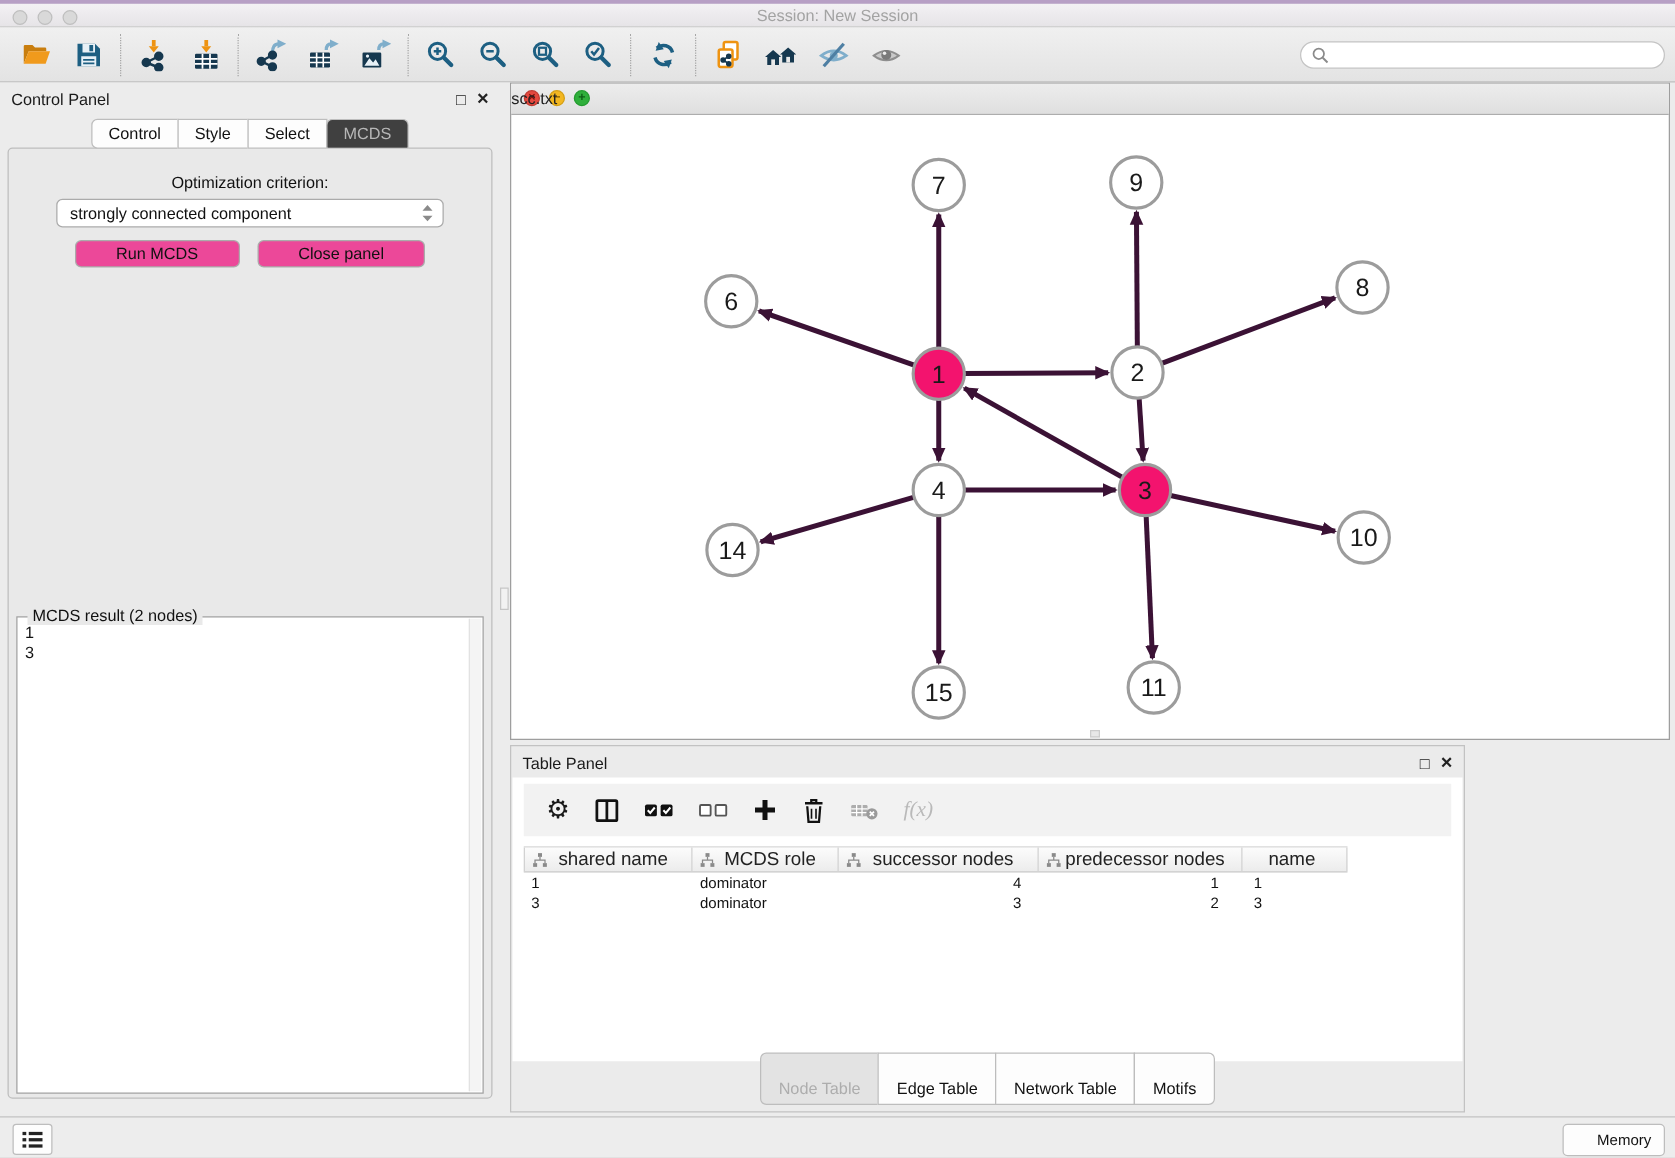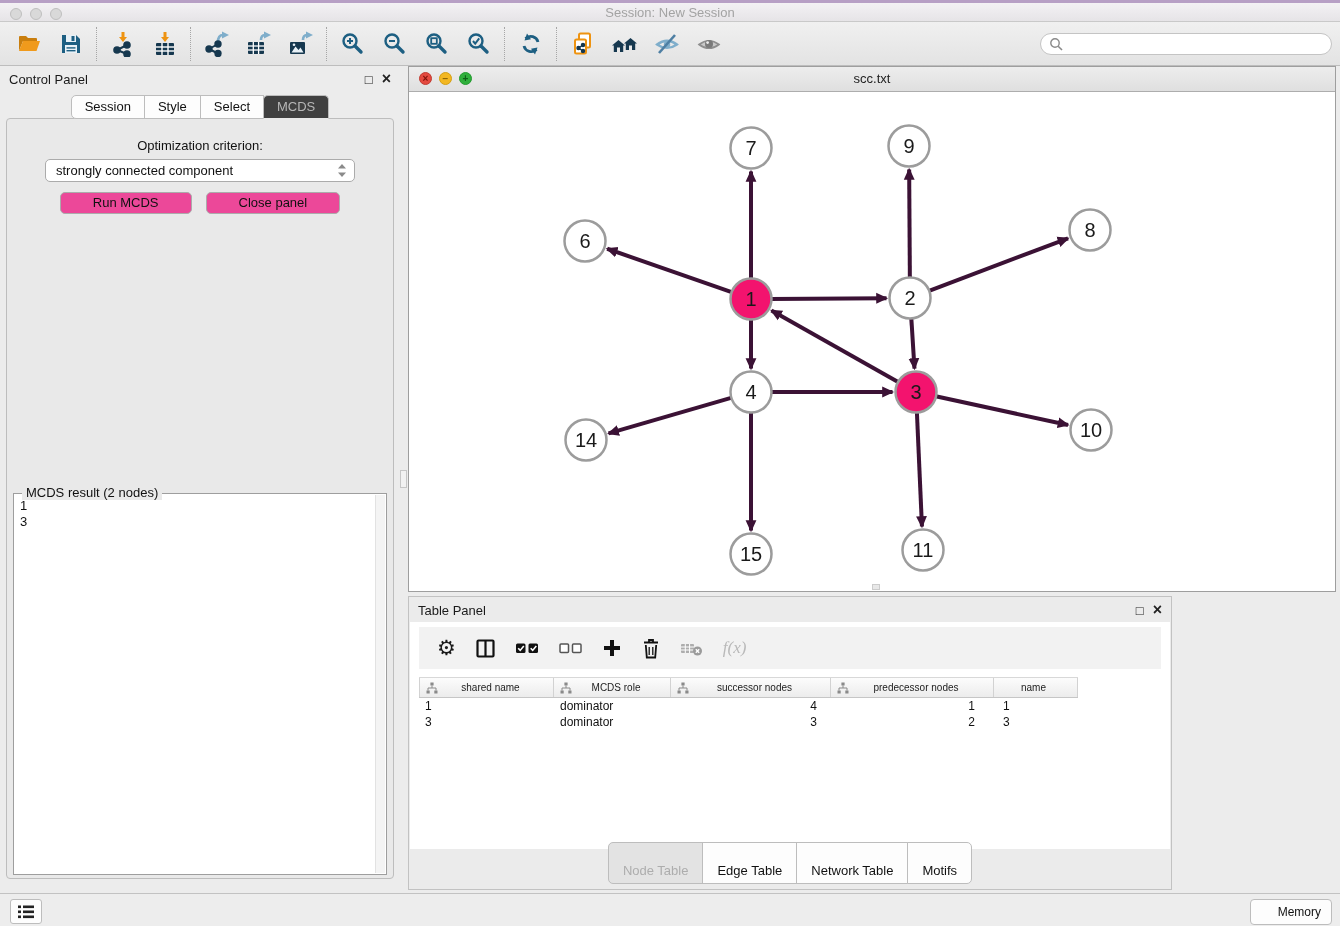--- a/index.html
+++ b/index.html
@@ -56,36 +56,36 @@
   #network-window{position:absolute;left:408px;top:66px;width:928px;height:526px;box-sizing:border-box;
     background:#fff;border:1px solid #9E9E9E;}
   #net-titlebar{height:24px;background:linear-gradient(#EDEDED,#DFDFDF);border-bottom:1px solid #ADADAD;position:relative;}
   .tl{position:absolute;top:5px;width:13px;height:13px;border-radius:50%;text-align:center;font-size:10px;line-height:12px;font-weight:bold;box-sizing:border-box;}
   .tl-close{left:10px;background:#E4493F;border:1px solid #C03B32;color:#7E120B;}
   .tl-close::after{content:"×";}
   .tl-min{left:30px;background:#F3B721;border:1px solid #D49F14;color:#8A6404;}
   .tl-min::after{content:"−";}
   .tl-zoom{left:50px;background:#2FAF3B;border:1px solid #239A2F;color:#0E5F17;}
   .tl-zoom::after{content:"+";}
-  #net-title{position:absolute;left:0;right:0;top:4px;text-align:center;font-size:13px;color:#222;}
+  #net-title{position:absolute;left:0;right:0;top:4px;font-size:13px;color:#222;}
   #graph-canvas{width:926px;height:500px;display:block;}
   #net-grip{position:absolute;bottom:1px;left:50%;width:8px;height:6px;background:#E8E8E8;border:1px solid #CCC;box-sizing:border-box;}
 
   
   #table-panel{position:absolute;left:408px;top:596px;width:764px;height:294px;box-sizing:border-box;
     background:#EBEBEB;border:1px solid #C2C2C2;}
   #tp-body{position:absolute;top:25px;left:1px;right:1px;bottom:40px;background:#fff;}
   #tp-toolbar{position:absolute;top:5px;left:9px;right:9px;height:42px;background:#F2F2F2;
     display:flex;align-items:center;gap:19px;padding-left:18px;}
   .tt-icon{display:flex;align-items:center;justify-content:center;}
   .g-gear::after{content:"⚙";font-size:21px;color:#1A1A1A;line-height:20px;}
   .g-fx::after{content:"f(x)";font-family:"Liberation Serif",serif;font-style:italic;font-size:17px;color:#B9B9B9;}
   #table-header-row{position:absolute;top:55px;left:9px;display:flex;height:19px;
     background:linear-gradient(#FCFCFC,#ECECEC);border-top:1px solid #D8D8D8;border-bottom:1px solid #C6C6C6;}
-  .th{display:flex;align-items:center;box-sizing:border-box;border-right:1px solid #D2D2D2;font-size:10px;color:#222;padding-left:6px;}
+  .th{display:flex;align-items:center;box-sizing:border-box;border-right:1px solid #D2D2D2;font-size:15px;color:#222;padding-left:6px;}
   .th:first-child{border-left:1px solid #D2D2D2;}
   .th-label{flex:1;text-align:center;padding-right:10px;}
   #table-body{position:absolute;top:76px;left:9px;right:0;}
   .tr{display:flex;height:16px;align-items:center;}
   .td{box-sizing:border-box;font-size:12px;color:#111;white-space:nowrap;overflow:hidden;}
   .td.left{text-align:left;padding-left:6px;}
   .td.right{text-align:right;}
   #tp-tabs{position:absolute;bottom:5px;left:0;right:0;display:flex;justify-content:center;}
   .tp-tab{padding:20px 14px 5px;font-size:13px;background:#FDFDFD;border:1px solid #BDBDBD;margin-left:-1px;color:#111;}
   .tp-tab:first-child{border-radius:5px 0 0 5px;margin-left:0;}
@@ -290,21 +290,21 @@
   </div>
 
   <div id="control-panel">
     <div class="panel-header">
       <span>Control Panel</span>
       <span class="sp"></span>
       <span class="ph-btn g-float"></span>
       <span class="ph-btn g-close"></span>
     </div>
     <div id="cp-tabs">
-        <div class="cp-tab">Session</div>
+        <div class="cp-tab">Control</div>
         <div class="cp-tab">Style</div>
         <div class="cp-tab">Select</div>
         <div class="cp-tab active">MCDS</div>
       </div>
     <div id="cp-body">
       <div id="criterion-select">
         <span class="val">strongly connected component</span>
         <svg width="12" height="15" viewBox="0 0 12 15">
           <path d="M6 1 L10 5.5 H2 z" fill="#8A8A8A"></path>
             <path d="M6 14 L2 9.5 h8 z" fill="#8A8A8A"></path>

